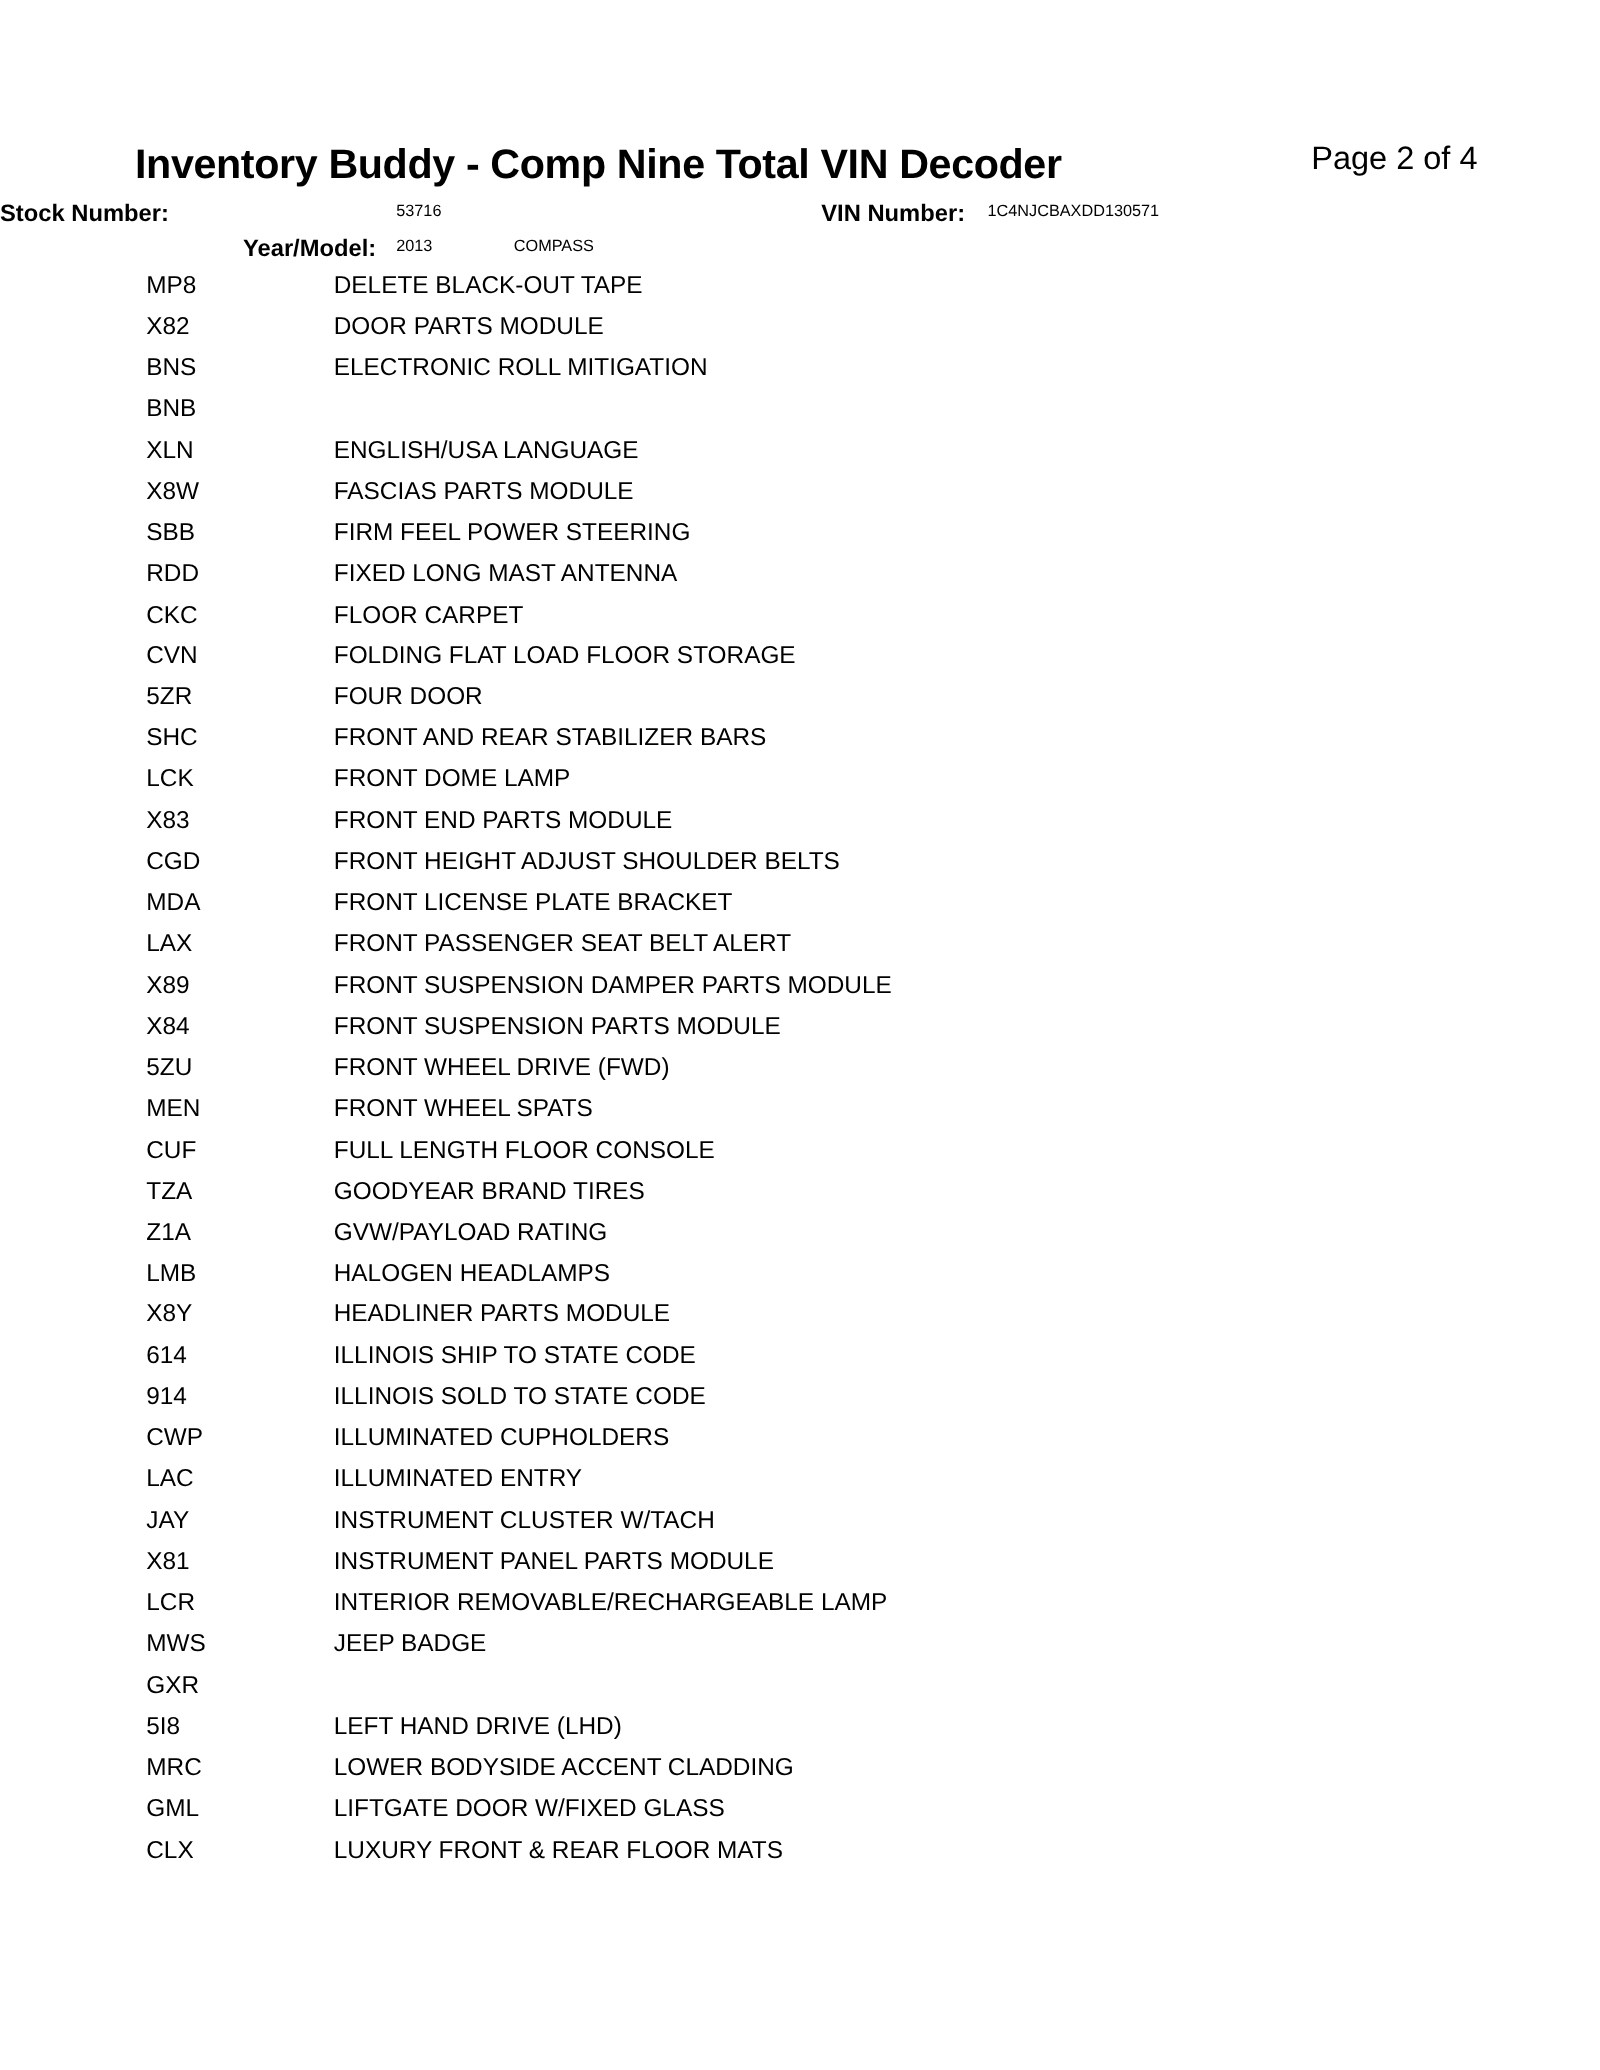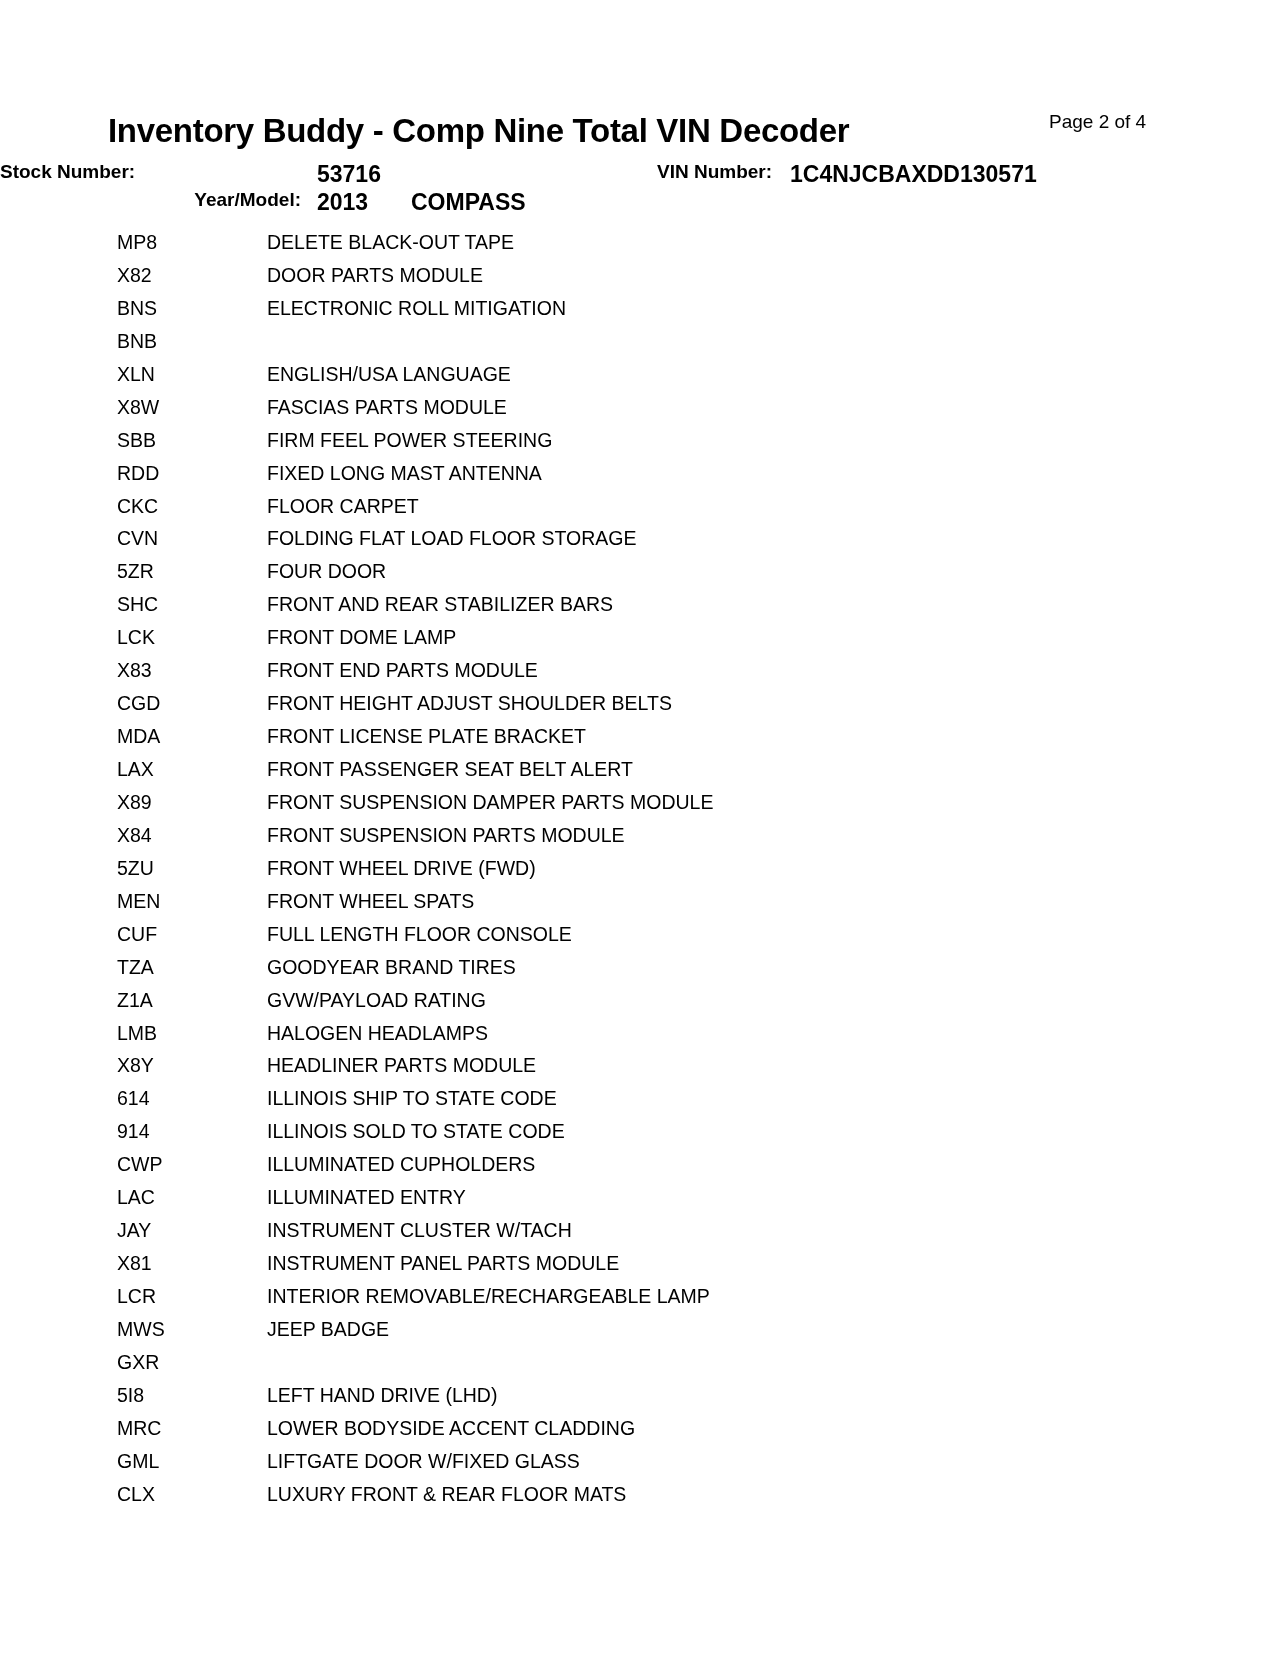--- a/index.html
+++ b/index.html
@@ -16,37 +16,37 @@
     width:1012px; height:1656px;
     background:#ffffff;
   }
   .title {
     position:absolute; left:108px; top:112px;
     font-size:33px; font-weight:700; letter-spacing:-0.3px;
     white-space:nowrap;
   }
   .page-indicator {
     position:absolute; left:1049px; top:111px;
-    font-size:19px; font-weight:400; white-space:nowrap;
+    font-size:26px; font-weight:400; white-space:nowrap;
   }
   .info-label {
     position:absolute; font-size:19px; font-weight:700; white-space:nowrap;
   }
   .info-value {
-    position:absolute; font-size:23px; font-weight:700; white-space:nowrap;
+    position:absolute; font-size:13px; font-weight:400; white-space:nowrap;
   }
   .label-stock  { left:0;    top:161px; width:301px; }
   .value-stock  { left:317px; top:161px; }
   .label-vin    { left:657px; top:161px; }
   .value-vin    { left:790px; top:161px; }
   .label-year   { left:0;    top:189px; width:301px; text-align:right; }
   .value-year   { left:317px; top:189px; }
   .value-model  { left:411px; top:189px; }
   .code-list {
-    position:absolute; left:117px; top:226px; width:1050px;
+    position:absolute; left:117px; top:212px; width:1050px;
   }
   .code-row {
     display:flex; align-items:center;
     height:32.95px; line-height:32.95px;
     font-size:19.5px; white-space:nowrap;
   }
   .code-row .code { width:150px; flex:0 0 150px; }
   .code-row .desc { flex:1; }
 </style>
 </head>

